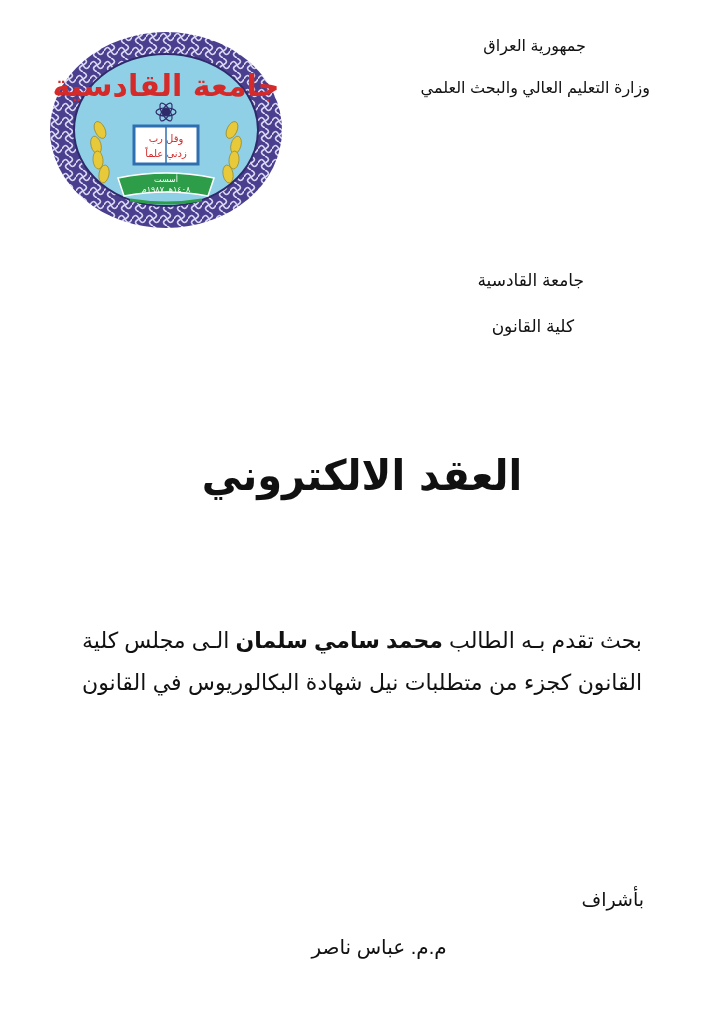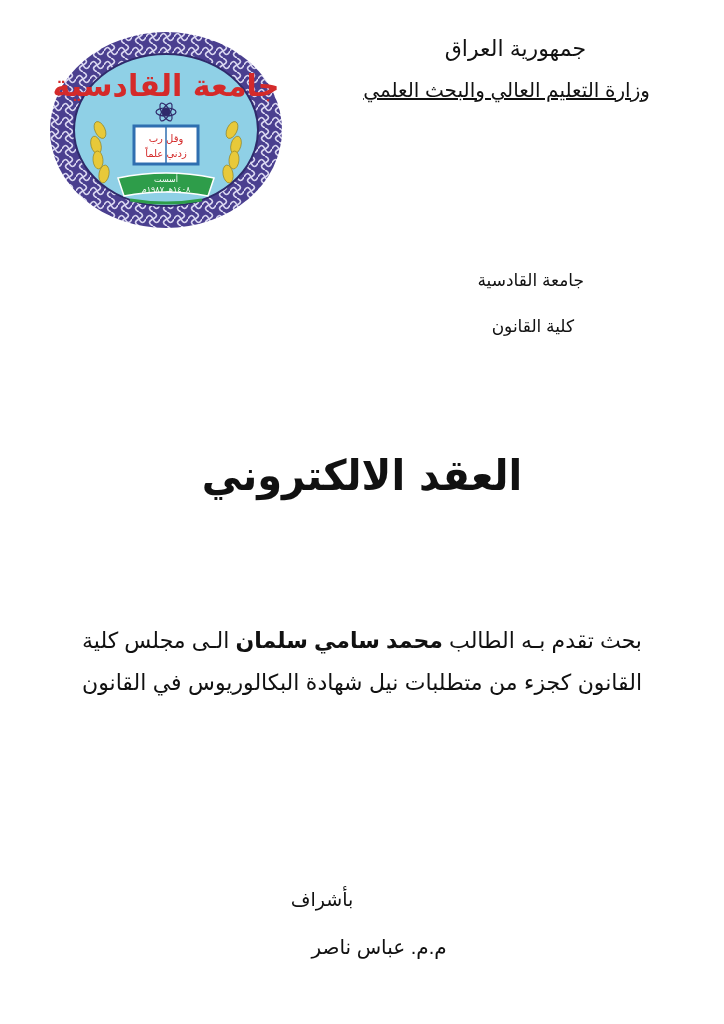--- a/index.html
+++ b/index.html
@@ -3,29 +3,29 @@
   <meta charset="utf-8">
   <style>
     html, body { margin: 0; padding: 0; }
     body {
       width: 724px; height: 1024px; background: #ffffff; position: relative; overflow: hidden;
       font-family: "Liberation Sans", "DejaVu Sans", sans-serif; color: #111;
     }
     .abs { position: absolute; }
     .rtl { direction: rtl; }
     .logo { left: 48px; top: 30px; width: 236px; height: 200px; }
-    .hdr1 { right: 138px; top: 36px; font-size: 22px; }
-    .hdr2 { right: 74px; top: 78px; font-size: 20px; text-decoration: underline; }
+    .hdr1 { right: 138px; top: 36px; font-size: 16px; }
+    .hdr2 { right: 74px; top: 78px; font-size: 16px; }
     .uni { right: 140px; top: 270px; font-size: 17px; }
     .col { right: 150px; top: 316px; font-size: 17px; margin-left: 31px; }
     .title { left: 0; width: 724px; top: 452px; text-align: center; font-size: 40px; font-weight: 900;
       font-family: "DejaVu Sans", sans-serif; letter-spacing: -1px; transform: scaleY(1.05); }
     .para { right: 82px; width: 560px; top: 620px; font-size: 22px; line-height: 42px; text-align: justify; text-align-last: justify; }
     .para b { font-weight: bold; }
-    .sup { left: 0; width: 644px; text-align: center; top: 888px; font-size: 19px; }
+    .sup { left: 0; width: 644px; text-align: right; top: 888px; font-size: 19px; }
     .sup-name { left: 17px; width: 724px; text-align: center; top: 935px; font-size: 20px; }
   </style>
 </head>
 <body>
 
 <div class="abs logo">
   <svg width="236" height="200" viewBox="0 0 236 200">
     <defs>
       <pattern id="knot" width="14" height="14" patternUnits="userSpaceOnUse">
         <rect width="14" height="14" fill="#4a3f8f"></rect>

